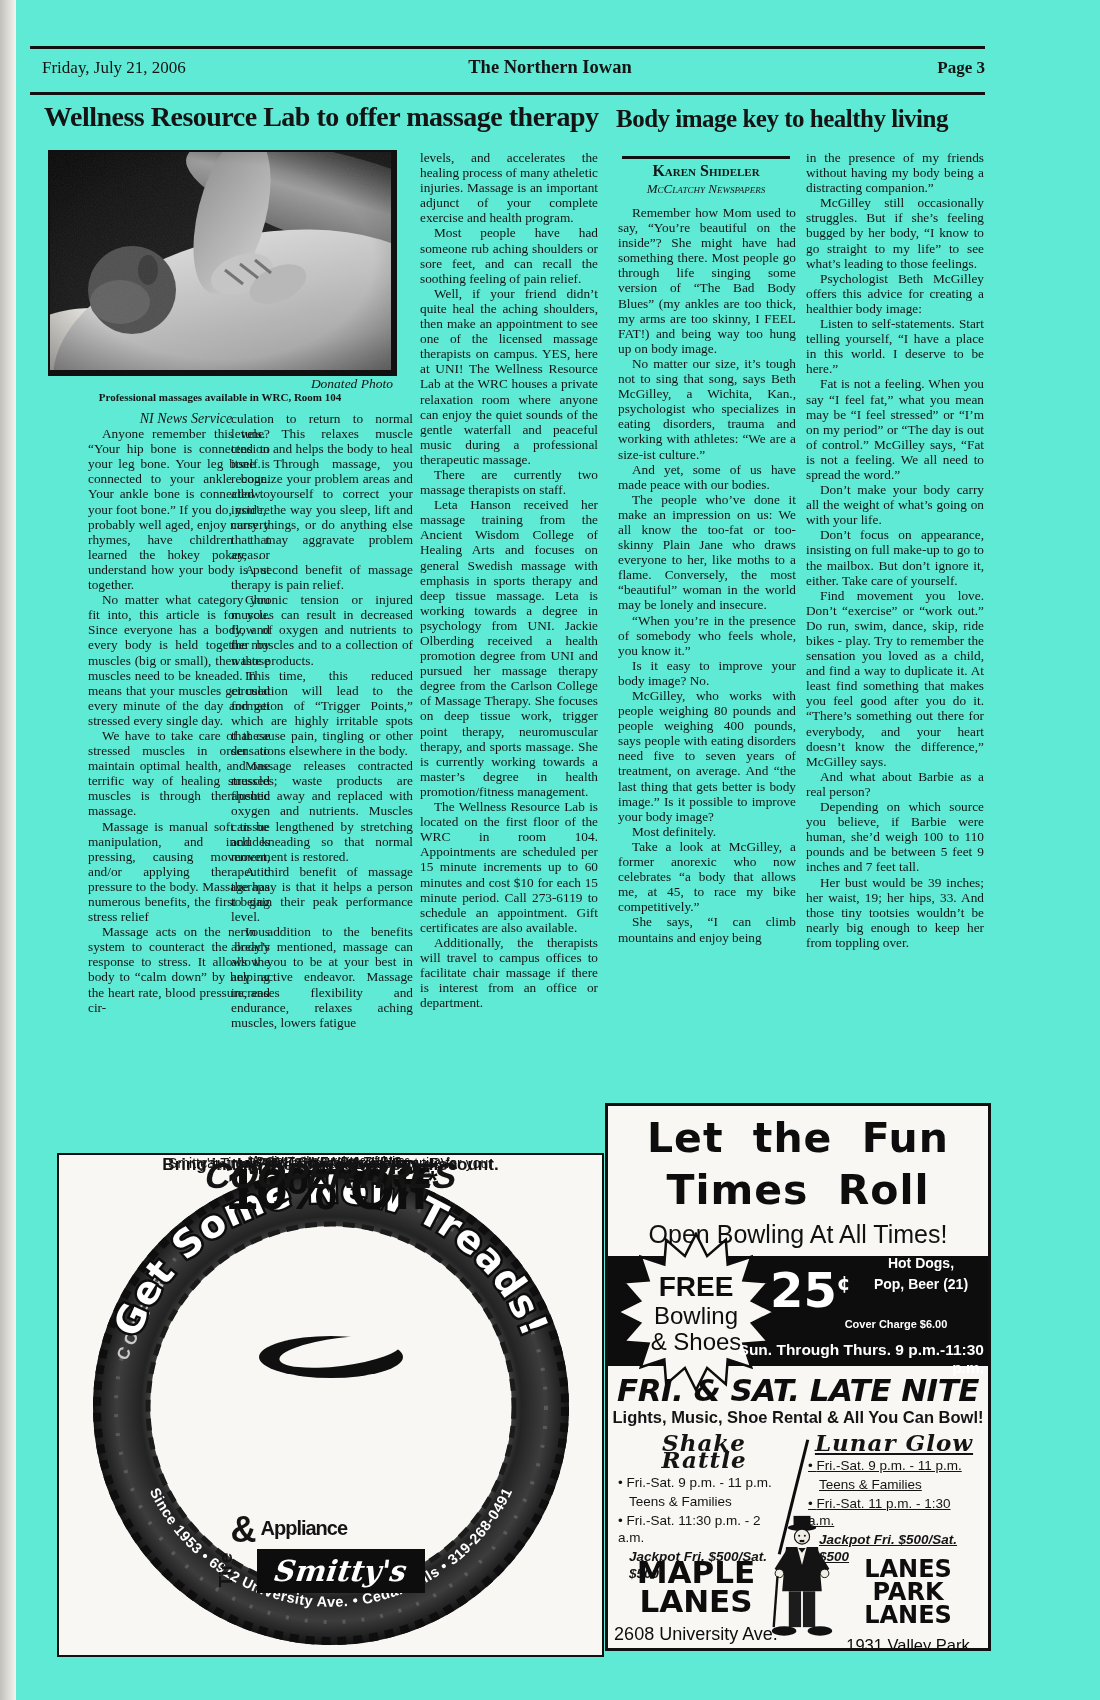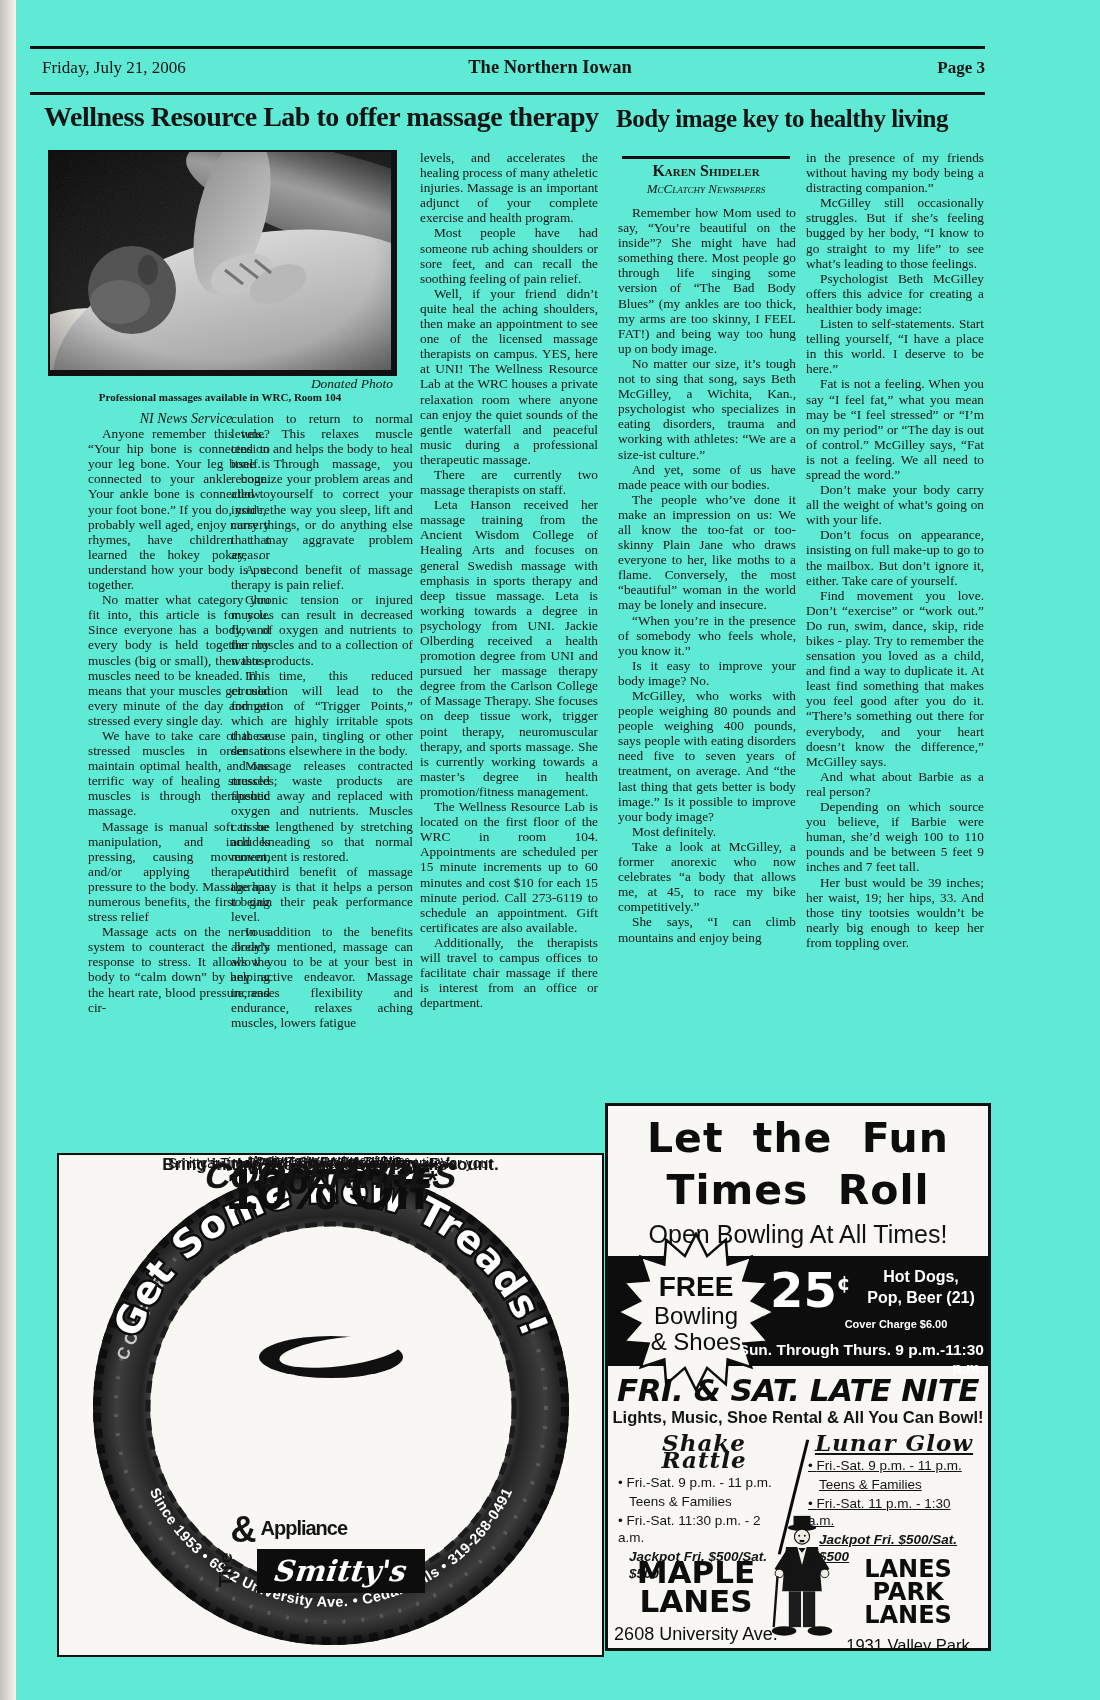--- a/index.html
+++ b/index.html
@@ -48,21 +48,21 @@
   .sm-script{font-family:"DejaVu Serif",serif;font-style:italic;font-weight:bold;font-size:29px;color:#fff;transform:skewX(-8deg);}
   
   .bowlad{left:605px;top:1103px;width:380px;height:542px;border:3px solid #101010;background:#f8f7f3;
           font-family:"Liberation Sans",sans-serif;overflow:hidden;}
   .bw-title{position:absolute;left:0;width:100%;text-align:center;font-weight:900;font-size:41px;
             letter-spacing:1px;word-spacing:14px;color:#0d0d0d;font-family:"DejaVu Sans",sans-serif;}
   .bw-sub{position:absolute;left:0;top:114px;width:100%;text-align:center;font-size:25px;color:#111;}
   .bw-band{position:absolute;left:0;top:150px;width:100%;height:110px;background:#0d0d0d;}
   .bw-price{position:absolute;left:162px;top:156px;color:#fff;font-weight:900;font-size:48px;font-family:"DejaVu Sans",sans-serif;}
   .bw-price sup{font-size:20px;font-weight:bold;}
-  .bw-items{position:absolute;left:252px;top:160px;width:122px;text-align:center;color:#fff;font-weight:bold;font-size:16px;line-height:21px;}
+  .bw-items{position:absolute;left:252px;top:147px;width:122px;text-align:center;color:#fff;font-weight:bold;font-size:14px;line-height:21px;}
   .bw-cover{position:absolute;left:186px;top:212px;width:204px;text-align:center;color:#fff;font-weight:bold;font-size:11px;}
   .bw-sun{position:absolute;left:110px;top:235px;width:266px;text-align:right;color:#fff;font-weight:bold;font-size:15.5px;padding-right:2px;}
   .bw-latenite{position:absolute;left:0;top:266px;width:100%;text-align:center;font-weight:900;font-style:italic;
                font-size:31px;letter-spacing:-0.5px;font-family:"DejaVu Sans",sans-serif;color:#0d0d0d;}
   .bw-latesub{position:absolute;left:0;top:302px;width:100%;text-align:center;font-weight:bold;font-size:16.5px;}
   .session{position:absolute;top:328px;width:172px;font-size:13.5px;line-height:17px;}
   .session .name{text-align:center;font-family:"DejaVu Serif",serif;font-style:italic;font-weight:bold;
                  font-size:23px;letter-spacing:1px;margin-bottom:6px;}
   .session p{margin:0 0 2px 0;}
   .session p.bullet::before{content:"• ";}

